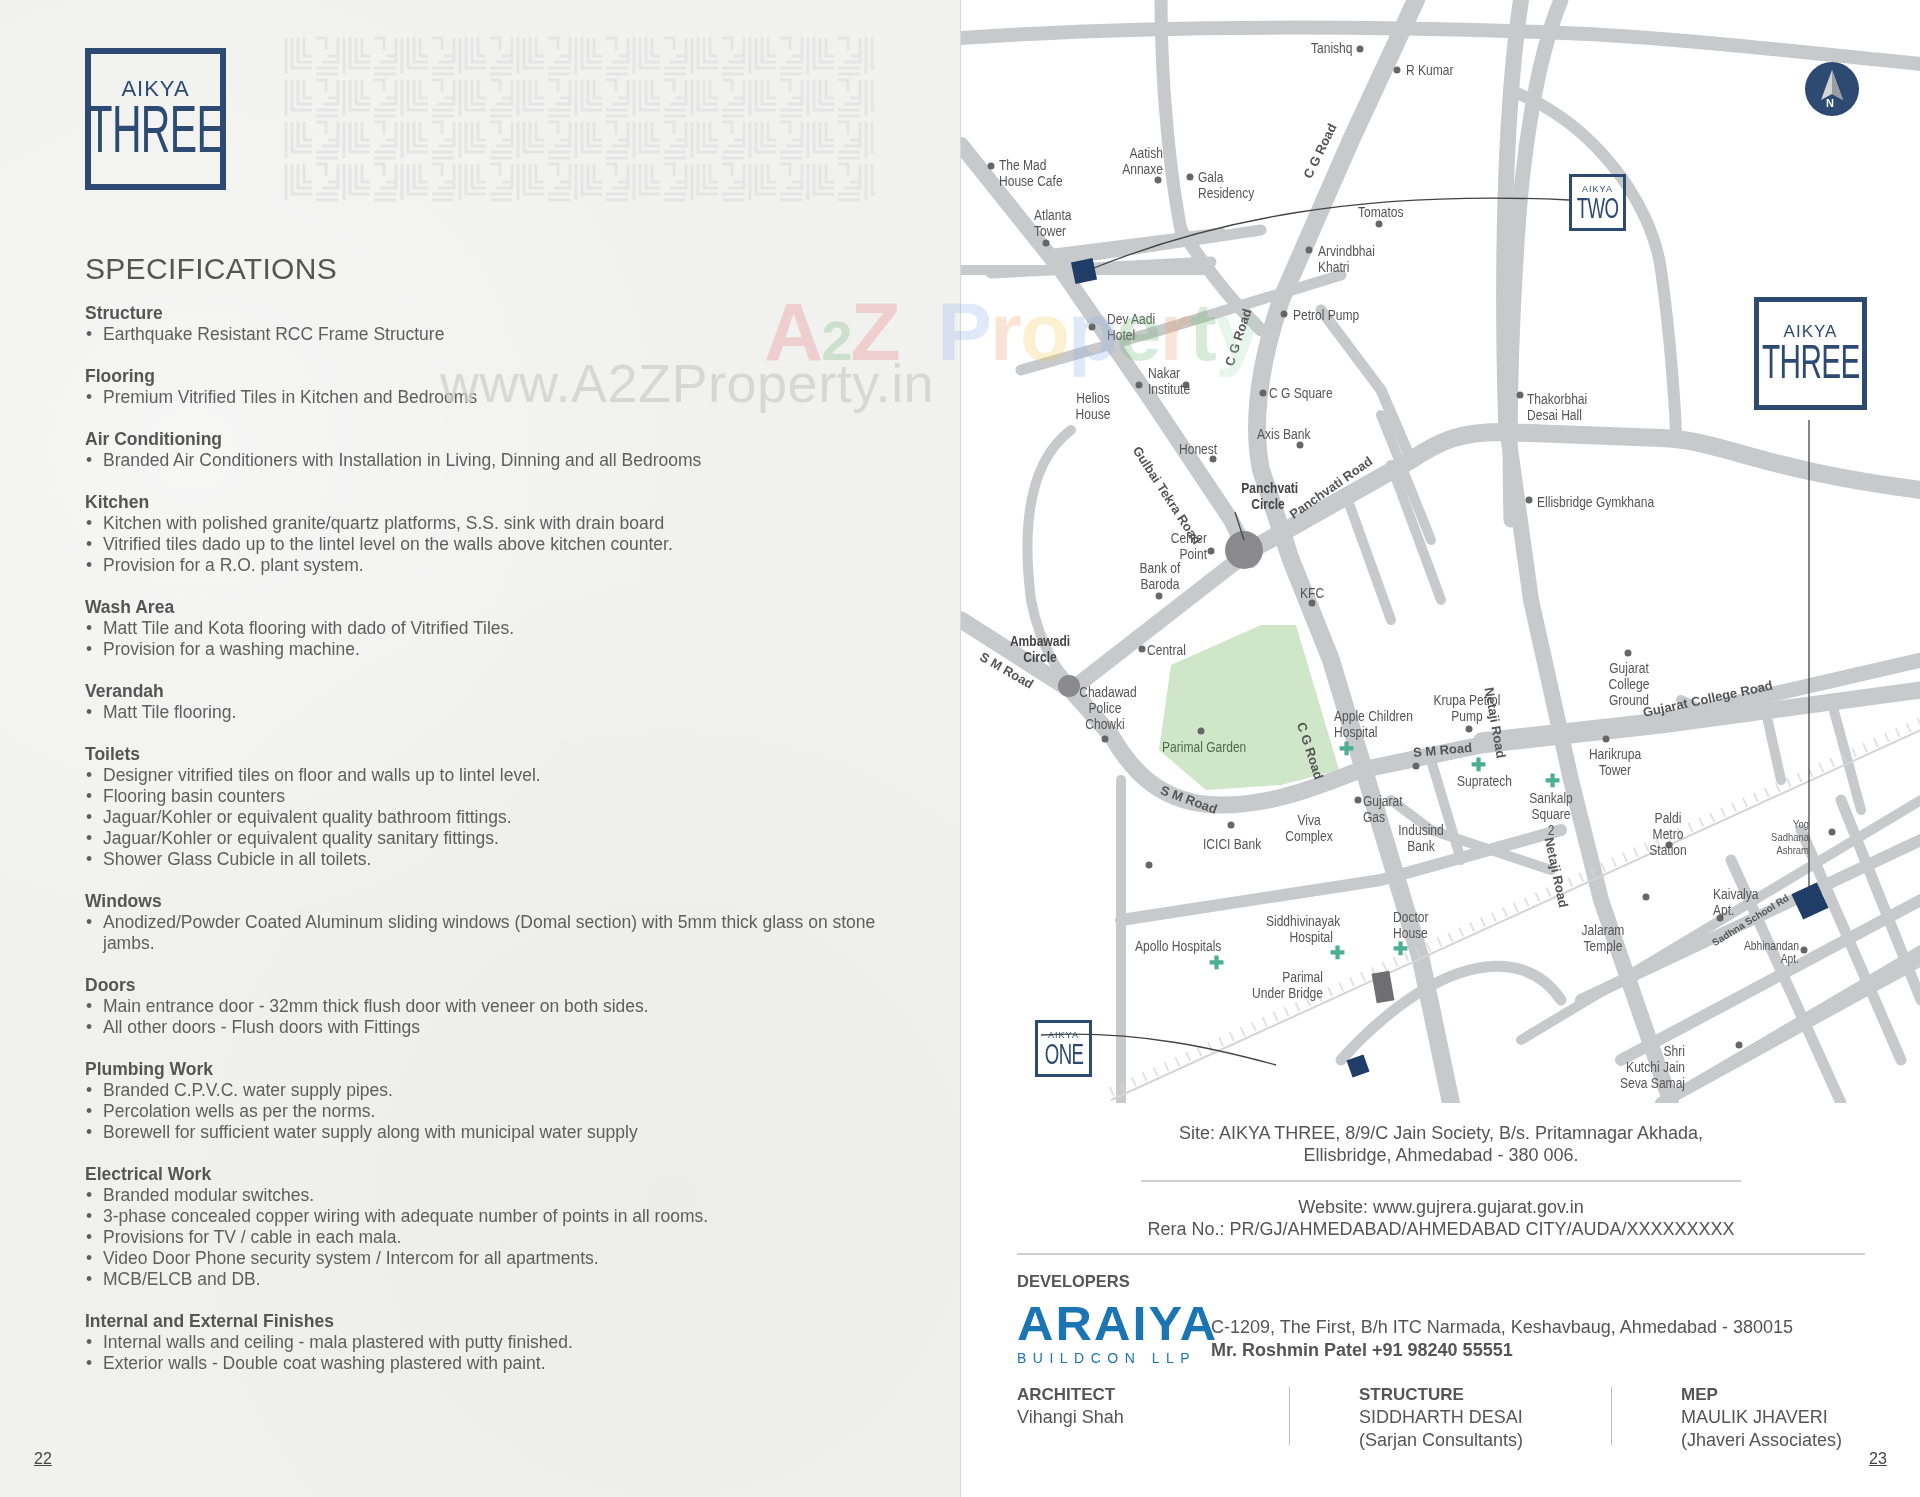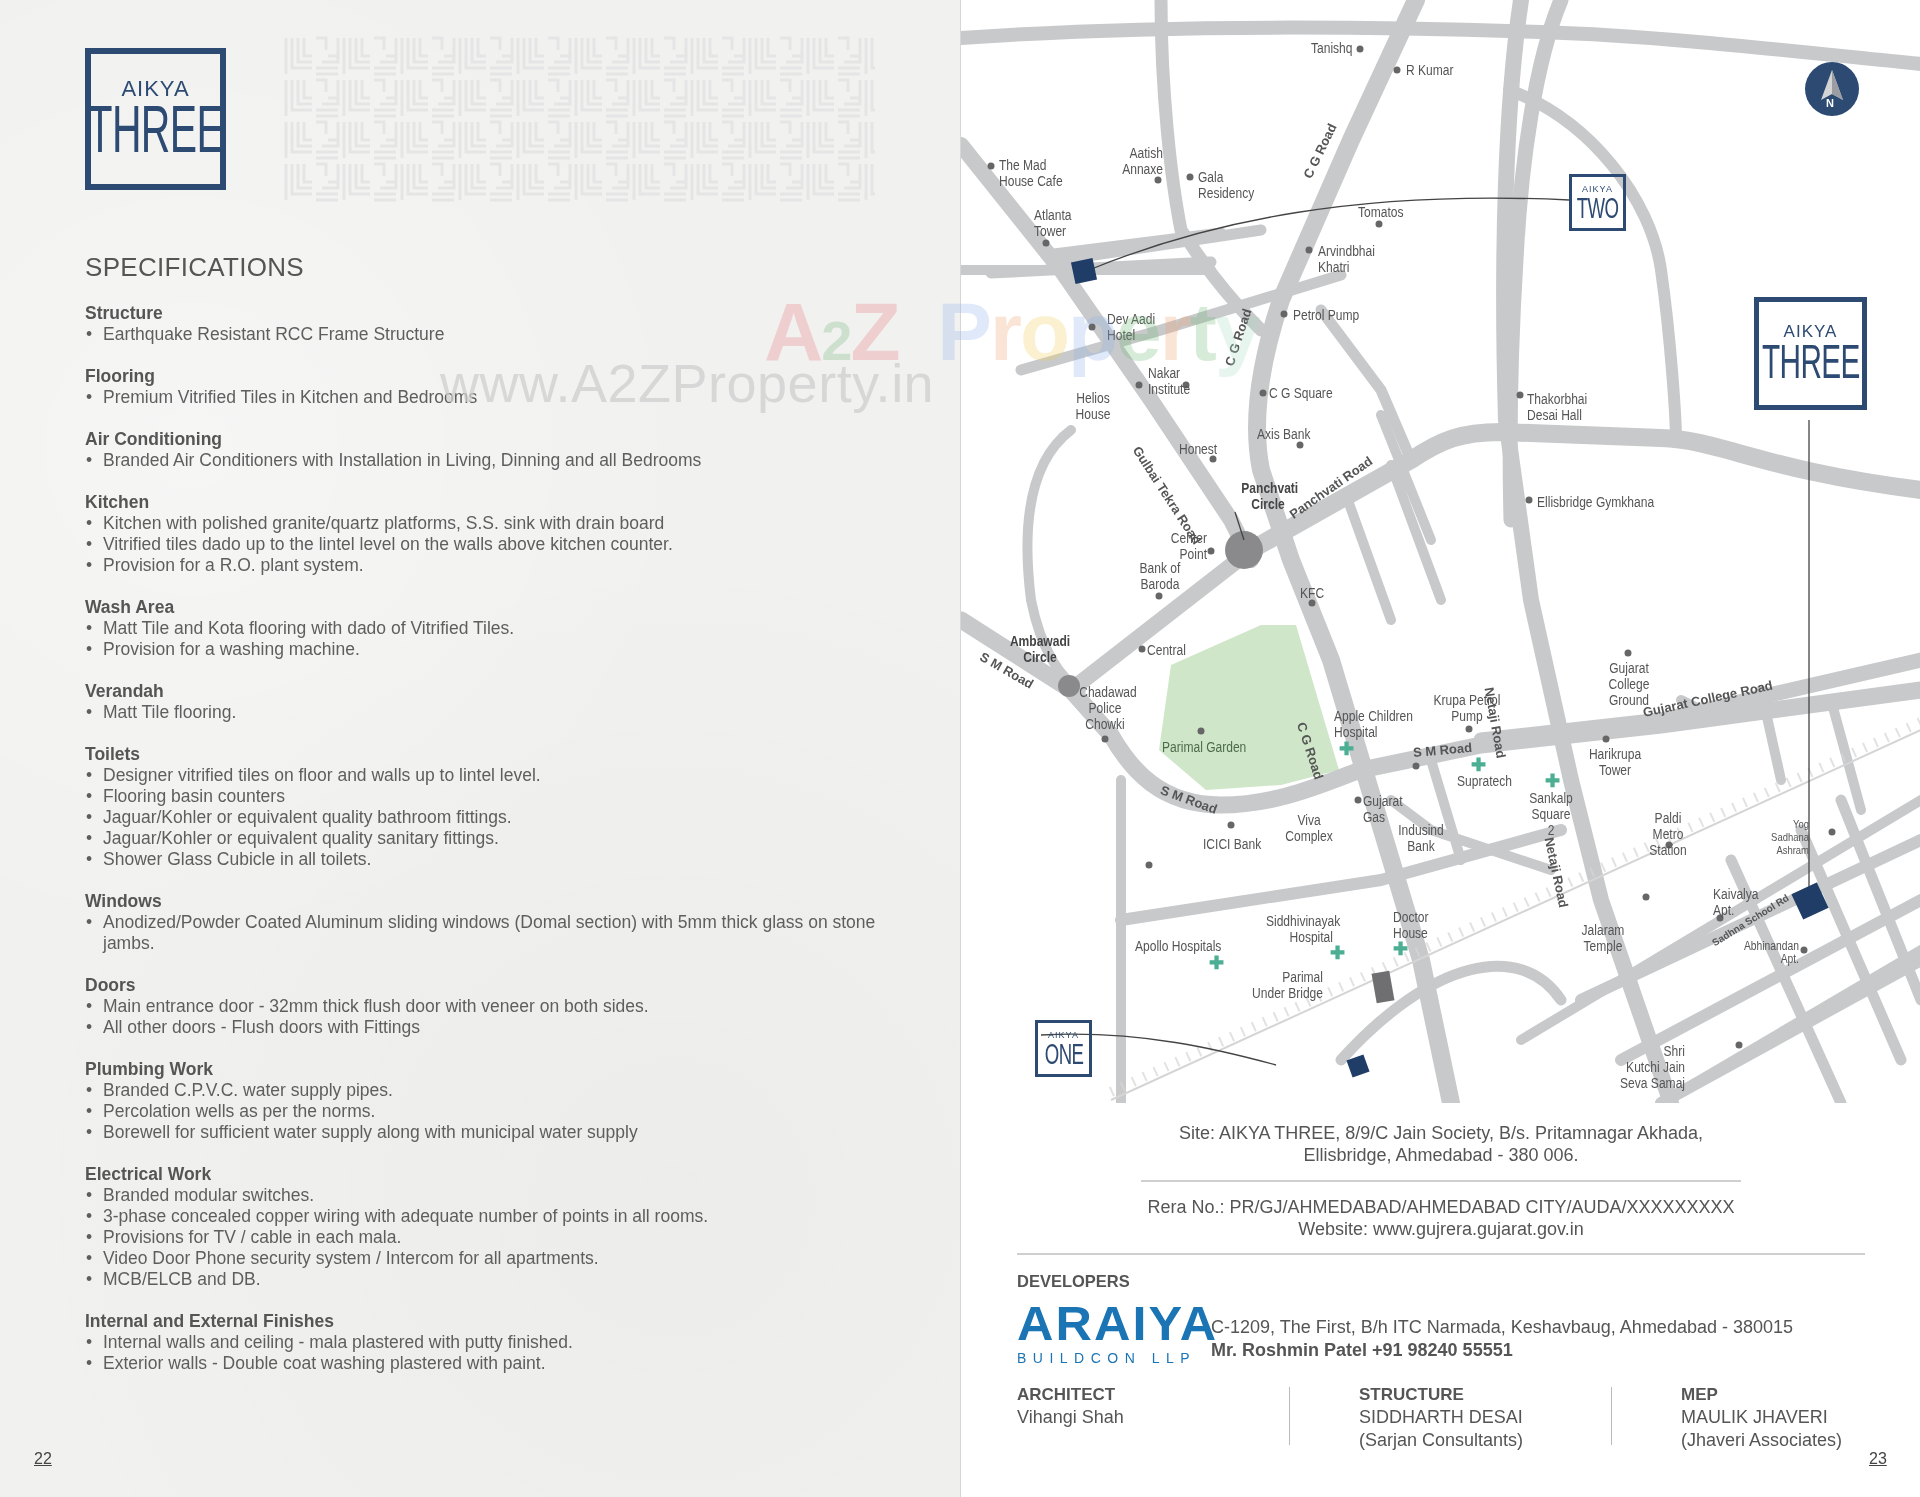--- a/index.html
+++ b/index.html
@@ -13,21 +13,21 @@
       radial-gradient(circle at 70% 80%, rgba(0,0,0,.02) 0, transparent 50%);
   }
   .page-right { position: absolute; left: 960px; top: 0; width: 960px; height: 1497px; background: #fff; border-left: 1px solid #d6d6d6; }
 
   .logo-box { position: absolute; border: 6px solid #2c4a72; display: flex; flex-direction: column; align-items: center; justify-content: center; color: #2c4a72; background: transparent; }
   .logo-box .l1 { font-family: "Liberation Sans", sans-serif; letter-spacing: 1px; font-weight: 400; line-height: 1; }
   .logo-box .l2 { font-family: "Liberation Sans Narrow", "Liberation Sans", sans-serif; font-weight: 400; line-height: 0.9; transform: scaleX(0.62); letter-spacing: -1px; }
 
   .pattern { position: absolute; left: 283px; top: 35px; width: 592px; height: 167px; opacity: .9; }
 
-  .spec-title { position: absolute; left: 85px; top: 252px; font-size: 26px; color: #555; letter-spacing: 0.3px; }
+  .spec-title { position: absolute; left: 85px; top: 252px; font-size: 30px; color: #555; letter-spacing: 0.3px; }
   .specs { position: absolute; left: 85px; top: 303px; width: 820px; }
   .section { margin-bottom: 21px; }
   .section h3 { font-size: 17.5px; font-weight: 700; color: #555; line-height: 21px; }
   .section ul { list-style: none; }
   .section li { font-size: 17.5px; color: #5e5e5e; line-height: 21px; padding-left: 18px; position: relative; }
   .section li::before { content: "•"; position: absolute; left: 1px; top: 0; }
 
   .page-num { position: absolute; font-size: 16px; color: #444; text-decoration: underline; }
 
   .watermark-a2z { position: absolute; left: 764px; top: 285px; font-size: 82px; font-weight: 700; letter-spacing: -2px; opacity: .28; pointer-events: none; z-index: 5; }
@@ -410,22 +410,22 @@
 Seva Samaj</div>
   </div>
 
   <div class="info"></div>
   <div class="site">
     <div>Site: AIKYA THREE, 8/9/C Jain Society, B/s. Pritamnagar Akhada,</div>
     <div>Ellisbridge, Ahmedabad - 380 006.</div>
   </div>
   <div class="hr" style="left:180px;top:1180px;width:600px;"></div>
   <div class="rera">
+    <div>Website: www.gujrera.gujarat.gov.in</div>
     <div>Rera No.: PR/GJ/AHMEDABAD/AHMEDABAD CITY/AUDA/XXXXXXXXX</div>
-    <div>Website: www.gujrera.gujarat.gov.in</div>
   </div>
   <div class="hr" style="left:56px;top:1253px;width:848px;"></div>
 
   <div class="dev-label">DEVELOPERS</div>
   <div class="araiya">
     <div class="name">ARAIYA</div>
     <div class="sub">BUILDCON LLP</div>
   </div>
   <div class="dev-addr">
     <div>C-1209, The First, B/h ITC Narmada, Keshavbaug, Ahmedabad - 380015</div>

